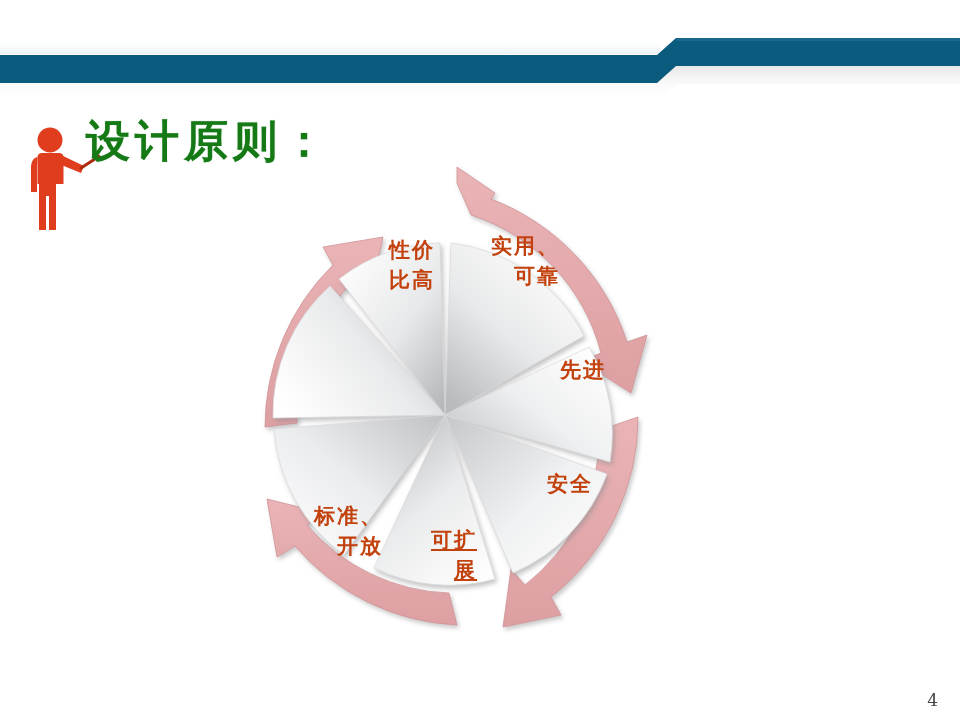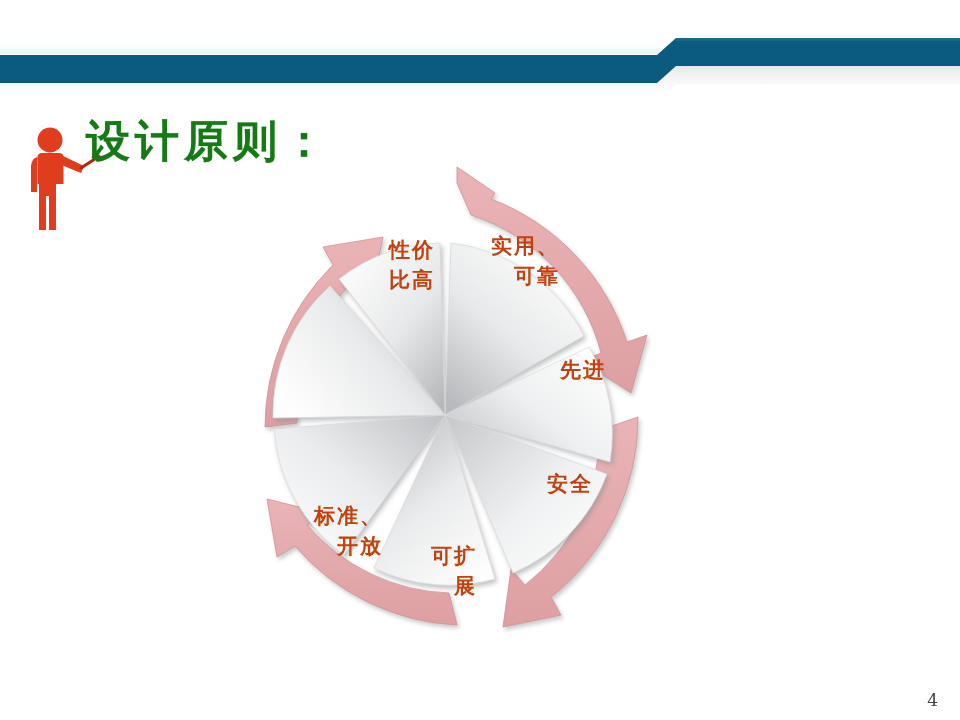--- a/index.html
+++ b/index.html
@@ -250,21 +250,21 @@
       </g>
     </svg>
 
     <div class="seg-label" style="left:255px; top:66px;  width:110px;">实用、
 可靠</div>
 
     <div class="seg-label" style="left:325px; top:190px; width:86px;">先进</div>
 
     <div class="seg-label" style="left:312px; top:304px; width:86px;">安全</div>
 
-    <div class="seg-label" style="left:196px; top:376px; width:86px;">可扩
+    <div class="seg-label" style="left:196px; top:360px; width:86px;text-decoration:underline;">可扩
 展</div>
 
     <div class="seg-label" style="left:78px;  top:288px; width:110px;margin-top:48px;">标准、
 开放</div>
 
 
     <div class="seg-label" style="left:140px; top:70px;  width:100px;">性价
 比高</div>
   </div>
 

